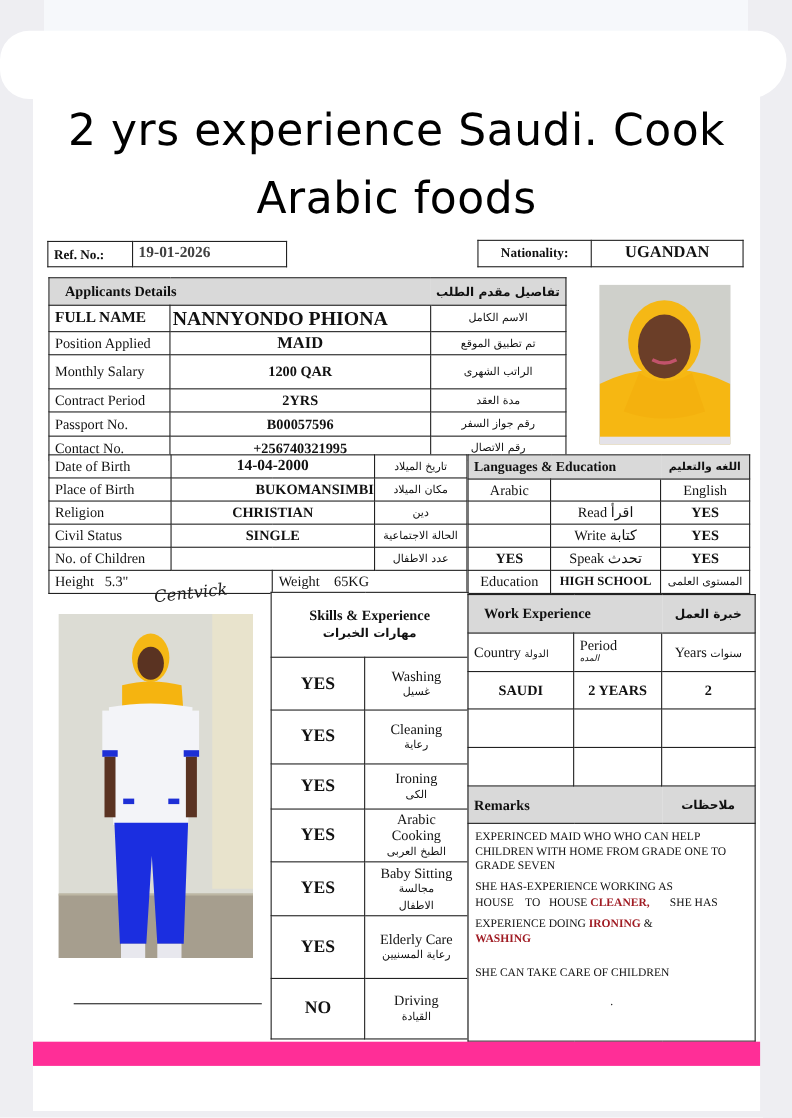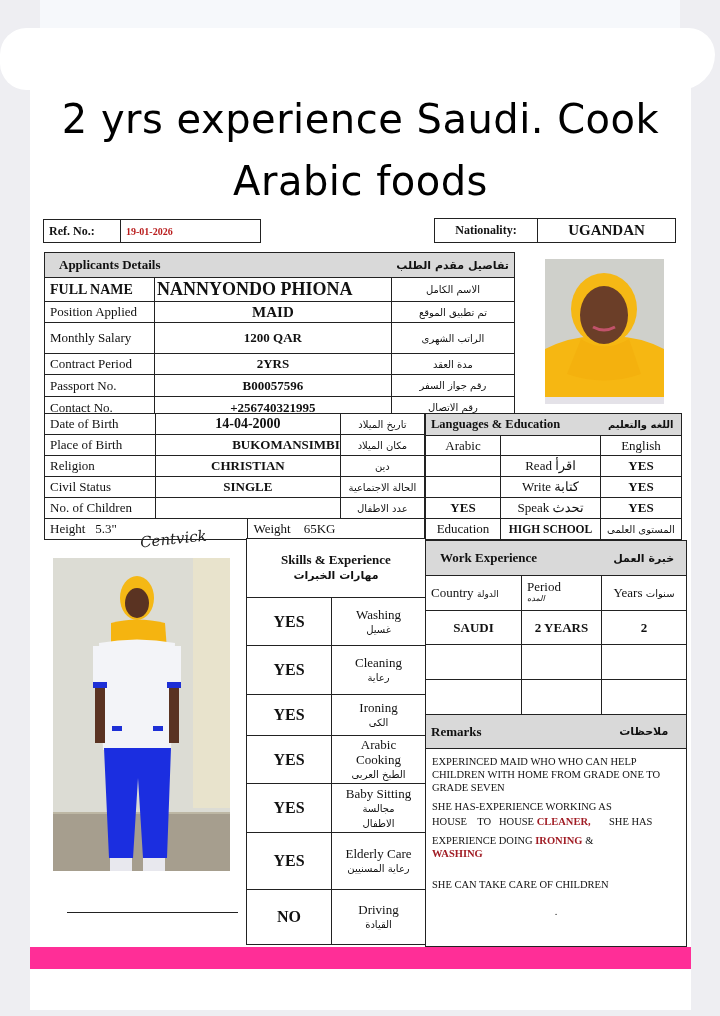--- a/index.html
+++ b/index.html
@@ -32,21 +32,21 @@
 
 <div class="title">
   <div>2 yrs experience Saudi. Cook</div>
   <div>Arabic foods</div>
 </div>
 
 <table style="left:43px; top:219px; width:218px; height:24px;">
   <tbody>
       <tr>
     <td class="b" style="width:77px; font-size:12px;">Ref. No.:</td>
-    <td class="b" style="color:#b91c1c; font-size:10px;">19-01-2026</td>
+    <td class="b" style="color:#404040; font-size:14px;">19-01-2026</td>
   </tr>
 </tbody>
   </table>
 
 <table style="left:434px; top:218px; width:242px; height:25px;">
   <tbody>
       <tr>
     <td class="b c" style="width:103px; font-size:12px;">Nationality:</td>
     <td class="b c" style="font-size:15px;">UGANDAN</td>
   </tr>

